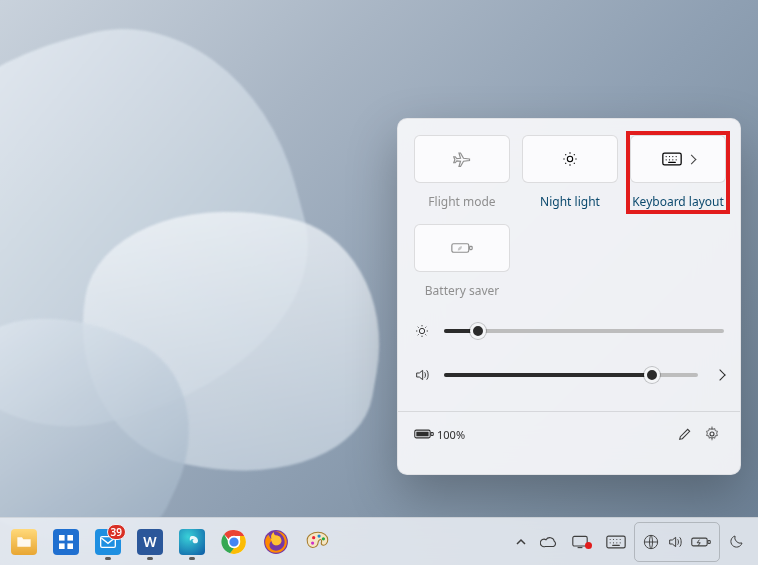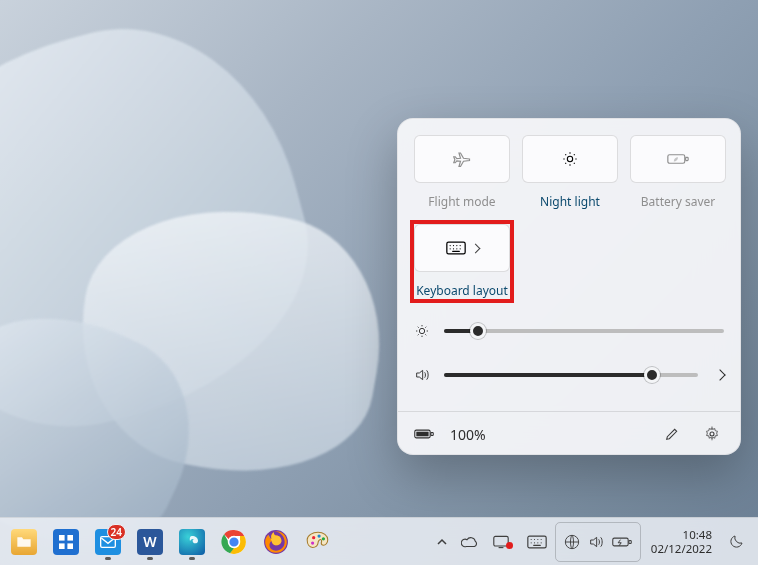--- a/index.html
+++ b/index.html
@@ -18,21 +18,21 @@
 
 
 .qs-panel {
   position: absolute;
   right: 17px;
   top: 118px;
   width: 344px;
   background: rgba(248, 249, 251, 0.92);
   backdrop-filter: blur(20px);
   border: 1px solid rgba(0,0,0,0.06);
-  border-radius: 16px;
+  border-radius: 10px;
   box-shadow: 0 20px 50px rgba(0,0,0,0.25);
   padding: 16px 16px 0 16px;
 }
 
 .qs-grid {
   display: grid;
   grid-template-columns: repeat(3, 1fr);
   gap: 14px 12px;
   margin-bottom: 24px;
 }
@@ -71,23 +71,23 @@
 .slider-track { flex: 1; position: relative; height: 16px; display: flex; align-items: center; }
 .track-bg { position: absolute; left: 0; right: 0; height: 4px; background: #bdbdbd; border-radius: 2px; }
 .track-fill { position: absolute; left: 0; height: 4px; background: #2b2b2b; border-radius: 2px; }
 .thumb { position: absolute; width: 16px; height: 16px; border-radius: 50%; background: #2b2b2b; border: 3px solid #f4f5f7; box-shadow: 0 0 0 1px rgba(0,0,0,0.2); transform: translateX(-50%); }
 .slider-chev { width: 8px; height: 8px; border-right: 1.5px solid #2b2b2b; border-bottom: 1.5px solid #2b2b2b; transform: rotate(-45deg); margin-left: 6px; cursor: pointer; }
 
 
 .qs-footer {
   border-top: 1px solid rgba(0,0,0,0.10);
   margin: 0 -16px;
-  padding: 10px 16px 8px 16px;
-  display: flex; align-items: center; gap: 16px;
-  font-size: 14px; color: #2e2e2e;
+  padding: 10px 16px 28px 16px;
+  display: flex; align-items: center; gap: 3px;
+  font-size: 11px; color: #2e2e2e;
 }
 .qs-footer .spacer { flex: 1; }
 .footer-icon-btn { width: 24px; height: 24px; display: flex; align-items: center; justify-content: center; border-radius: 4px; cursor: pointer; color: #3c3c3c; }
 
 
 .taskbar {
   position: absolute; left: 0; right: 0; bottom: 0; height: 48px;
   background: rgba(236, 240, 246, 0.85);
   backdrop-filter: blur(24px);
   border-top: 1px solid rgba(0,0,0,0.08);
@@ -142,40 +142,40 @@
       <button class="qs-btn">
         <svg width="16" height="16" viewBox="0 0 24 24" fill="none" stroke="currentColor" stroke-width="1.6">
             <circle cx="12" cy="12" r="4"></circle>
             <path d="M12 2v2M12 20v2M4.9 4.9l1.4 1.4M17.7 17.7l1.4 1.4M2 12h2M20 12h2M4.9 19.1l1.4-1.4M17.7 6.3l1.4-1.4"></path>
           </svg>
       </button>
       <span class="qs-label">Night light</span>
     </div>
 
 
+    <div class="qs-tile qs-highlight">
+      <button class="qs-btn">
+        <svg width="20" height="14" viewBox="0 0 24 16" fill="none" stroke="currentColor" stroke-width="1.5">
+            <rect x="1" y="1" width="22" height="14" rx="2"></rect>
+            <path d="M5 5h0M9 5h0M13 5h0M17 5h0M5 9h0M9 9h0M13 9h0M17 9h0M8 12h8" stroke-linecap="round"></path>
+          </svg>
+        <span class="chev"></span>
+      </button>
+      <span class="qs-label">Keyboard layout</span>
+    </div>
+
     <div class="qs-tile">
       <button class="qs-btn" disabled="">
         <svg width="22" height="14" viewBox="0 0 26 14" fill="none" stroke="currentColor" stroke-width="1.4">
             <rect x="1" y="2" width="20" height="10" rx="2"></rect>
             <rect x="22" y="5" width="3" height="4" rx="1"></rect>
             <path d="M8 10c0-3 2-5 5-5-0 3-2 5-5 5z" fill="currentColor" stroke="none" opacity="0.5"></path>
           </svg>
       </button>
       <span class="qs-label disabled">Battery saver</span>
-    </div>
-
-    <div class="qs-tile qs-highlight">
-      <button class="qs-btn">
-        <svg width="20" height="14" viewBox="0 0 24 16" fill="none" stroke="currentColor" stroke-width="1.5">
-            <rect x="1" y="1" width="22" height="14" rx="2"></rect>
-            <path d="M5 5h0M9 5h0M13 5h0M17 5h0M5 9h0M9 9h0M13 9h0M17 9h0M8 12h8" stroke-linecap="round"></path>
-          </svg>
-        <span class="chev"></span>
-      </button>
-      <span class="qs-label">Keyboard layout</span>
     </div>
 
   </div>
 
   <div class="qs-slider-row">
     <span class="slider-icon">
       <svg width="16" height="16" viewBox="0 0 24 24" fill="none" stroke="currentColor" stroke-width="1.5">
           <circle cx="12" cy="12" r="4"></circle>
           <path d="M12 3v2M12 19v2M3 12h2M19 12h2M5.6 5.6l1.4 1.4M17 17l1.4 1.4M5.6 18.4l1.4-1.4M17 7l1.4-1.4"></path>
         </svg>
@@ -243,21 +243,21 @@
           </svg>
       </span>
     </div>
     <div class="tb-app running">
       <span class="app-glyph" style="background:#1e8fe1">
         <svg width="16" height="12" viewBox="0 0 24 18" fill="none" stroke="#fff" stroke-width="2">
             <rect x="1" y="1" width="22" height="16" rx="2"></rect>
             <path d="M2 3l10 8 10-8"></path>
           </svg>
       </span>
-      <span class="badge">24</span>
+      <span class="badge">39</span>
     </div>
     <div class="tb-app running">
       <span class="app-glyph" style="background:#2b579a">W</span>
     </div>
     <div class="tb-app running">
       <span class="app-glyph" style="background:radial-gradient(circle at 35% 30%, #39d0d8, #0c59a4)">
         <svg width="16" height="16" viewBox="0 0 24 24" fill="#fff">
             <path d="M12 3c5 0 9 3 9 7 0 3-2 4-4 4-3 0-4-2-4-4 0-1 1-2 2-2-2-1-5 0-6 3-1-5 0-8 3-8z" opacity="0.9"></path>
           </svg>
       </span>
@@ -332,24 +332,20 @@
           <path d="M4 9v6h4l5 4V5L8 9H4z"></path>
           <path d="M16 8c1.5 1 1.5 7 0 8M19 5c3 2 3 12 0 14"></path>
         </svg>
       <svg width="20" height="12" viewBox="0 0 26 14" fill="none" stroke="currentColor" stroke-width="1.4">
           <rect x="1" y="2" width="20" height="10" rx="2"></rect>
           <rect x="22" y="5" width="3" height="4" rx="1"></rect>
           <path d="M11 4l-3 4h4l-3 4" stroke-width="1.3"></path>
         </svg>
     </div>
 
-    <div class="tb-clock">
-      <div>10:48</div>
-      <div>02/12/2022</div>
-    </div>
 
     <div class="tray-btn">
       <svg width="16" height="16" viewBox="0 0 24 24" fill="none" stroke="currentColor" stroke-width="1.5">
           <path d="M21 13.5A8.5 8.5 0 0 1 10.5 3 8.5 8.5 0 1 0 21 13.5z"></path>
         </svg>
     </div>
   </div>
 </div>
 
 </body></html>

